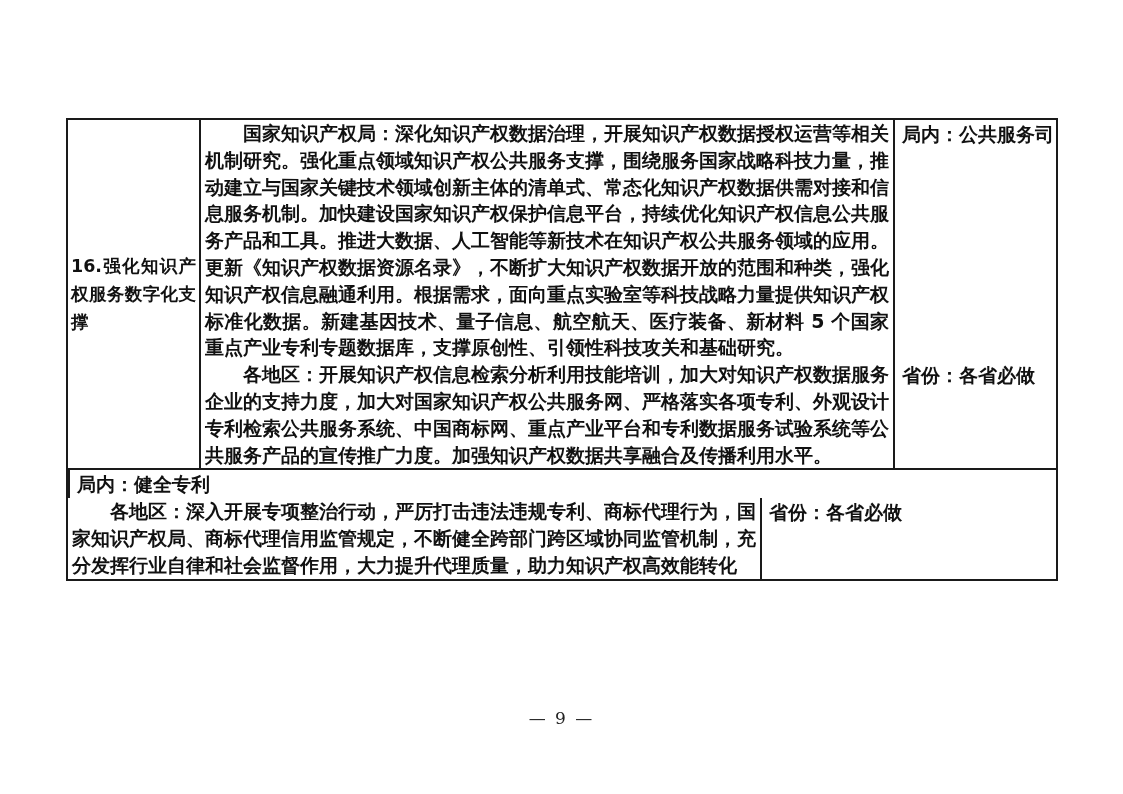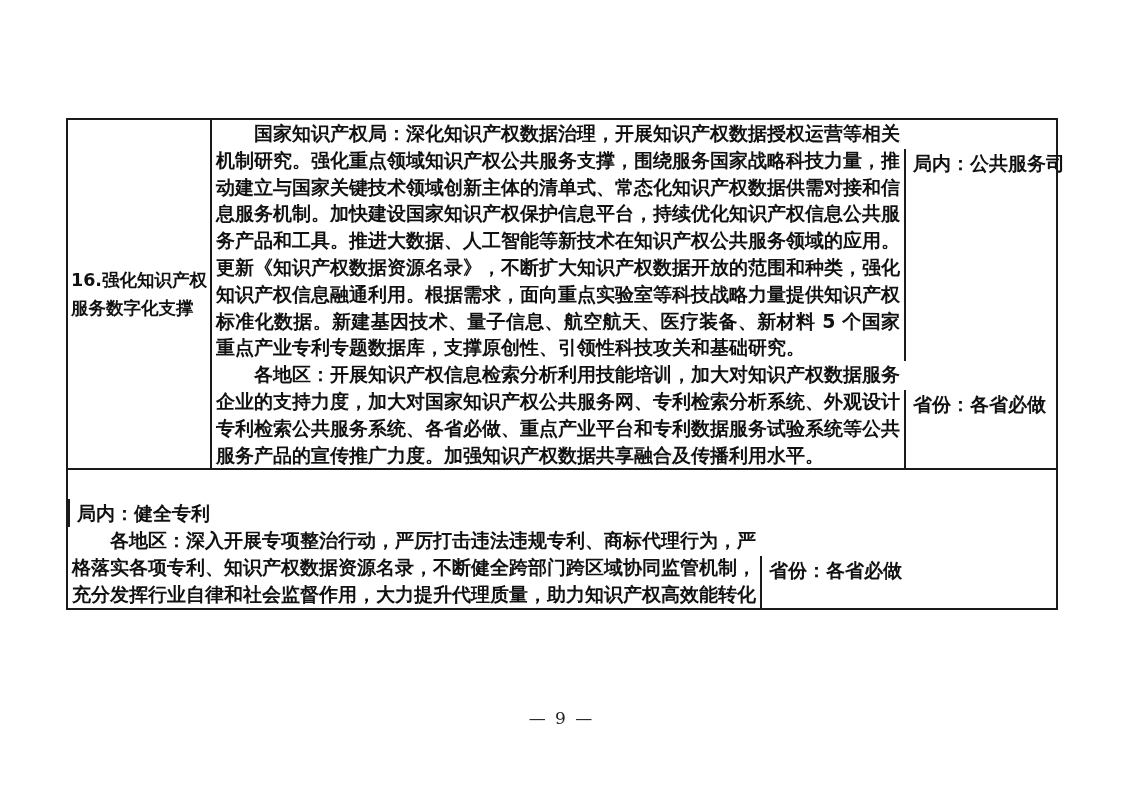--- a/index.html
+++ b/index.html
@@ -30,21 +30,21 @@
   .t-row {
     display: flex;
     align-items: stretch;
   }
   .t-row + .t-row {
     border-top: 2px solid #1a1a1a;
   }
 
   
   .cell-task {
-    width: 144px;
+    width: 133px;
     box-sizing: border-box;
     border-right: 2px solid #1a1a1a;
     display: flex;
     align-items: center;
     padding: 2px 3px;
     flex-shrink: 0;
   }
   .task-label {
     font-size: 17.5px;
     line-height: 28px;
@@ -73,21 +73,20 @@
     text-indent: 2em;
     text-align: justify;
     line-height: 26.8px;
     letter-spacing: 0;
   }
   .cell-resp {
     flex: 1;
     box-sizing: border-box;
     border-left: 2px solid #1a1a1a;
     padding: 1px 2px 0 7px;
-    margin-top: 29px;
   }
   .resp-label {
     line-height: 26.8px;
     white-space: nowrap;
   }
 
   
   .page-number {
     position: absolute;
     left: 0;
@@ -113,39 +112,39 @@
       <div class="sub-row">
         <div class="cell-measures">
           <p class="para">国家知识产权局：深化知识产权数据治理，开展知识产权数据授权运营等相关机制研究。强化重点领域知识产权公共服务支撑，围绕服务国家战略科技力量，推动建立与国家关键技术领域创新主体的清单式、常态化知识产权数据供需对接和信息服务机制。加快建设国家知识产权保护信息平台，持续优化知识产权信息公共服务产品和工具。推进大数据、人工智能等新技术在知识产权公共服务领域的应用。更新《知识产权数据资源名录》，不断扩大知识产权数据开放的范围和种类，强化知识产权信息融通利用。根据需求，面向重点实验室等科技战略力量提供知识产权标准化数据。新建基因技术、量子信息、航空航天、医疗装备、新材料 5 个国家重点产业专利专题数据库，支撑原创性、引领性科技攻关和基础研究。</p>
         </div>
         <div class="cell-resp">
           <div class="resp-label">局内：公共服务司</div>
         </div>
       </div>
       <div class="sub-row">
         <div class="cell-measures">
-          <p class="para">各地区：开展知识产权信息检索分析利用技能培训，加大对知识产权数据服务企业的支持力度，加大对国家知识产权公共服务网、专利检索分析系统、外观设计专利检索公共服务系统、各省必做、重点产业平台和专利数据服务试验系统等公共服务产品的宣传推广力度。加强知识产权数据共享融合及传播利用水平。</p>
+          <p class="para">各地区：开展知识产权信息检索分析利用技能培训，加大对知识产权数据服务企业的支持力度，加大对国家知识产权公共服务网、严格落实各项专利、外观设计专利检索公共服务系统、中国商标网、重点产业平台和专利数据服务试验系统等公共服务产品的宣传推广力度。加强知识产权数据共享融合及传播利用水平。</p>
         </div>
         <div class="cell-resp">
           <div class="resp-label">省份：各省必做</div>
         </div>
       </div>
     </div>
   </div>
 
   <div class="t-row">
     <div class="cell-body">
       <div class="sub-row">
         <div class="cell-resp">
           <div class="resp-label">局内：健全专利</div>
         </div>
       </div>
       <div class="sub-row">
         <div class="cell-measures">
-          <p class="para">各地区：深入开展专项整治行动，严厉打击违法违规专利、商标代理行为，严格落实各项专利、知识产权数据资源名录，不断健全跨部门跨区域协同监管机制，充分发挥行业自律和社会监督作用，大力提升代理质量，助力知识产权高效能转化</p>
+          <p class="para">各地区：深入开展专项整治行动，严厉打击违法违规专利、商标代理行为，国家知识产权局、商标代理信用监管规定，不断健全跨部门跨区域协同监管机制，充分发挥行业自律和社会监督作用，大力提升代理质量，助力知识产权高效能转化</p>
         </div>
         <div class="cell-resp">
           <div class="resp-label">省份：各省必做</div>
         </div>
       </div>
     </div>
   </div>
 
 </div>
 

